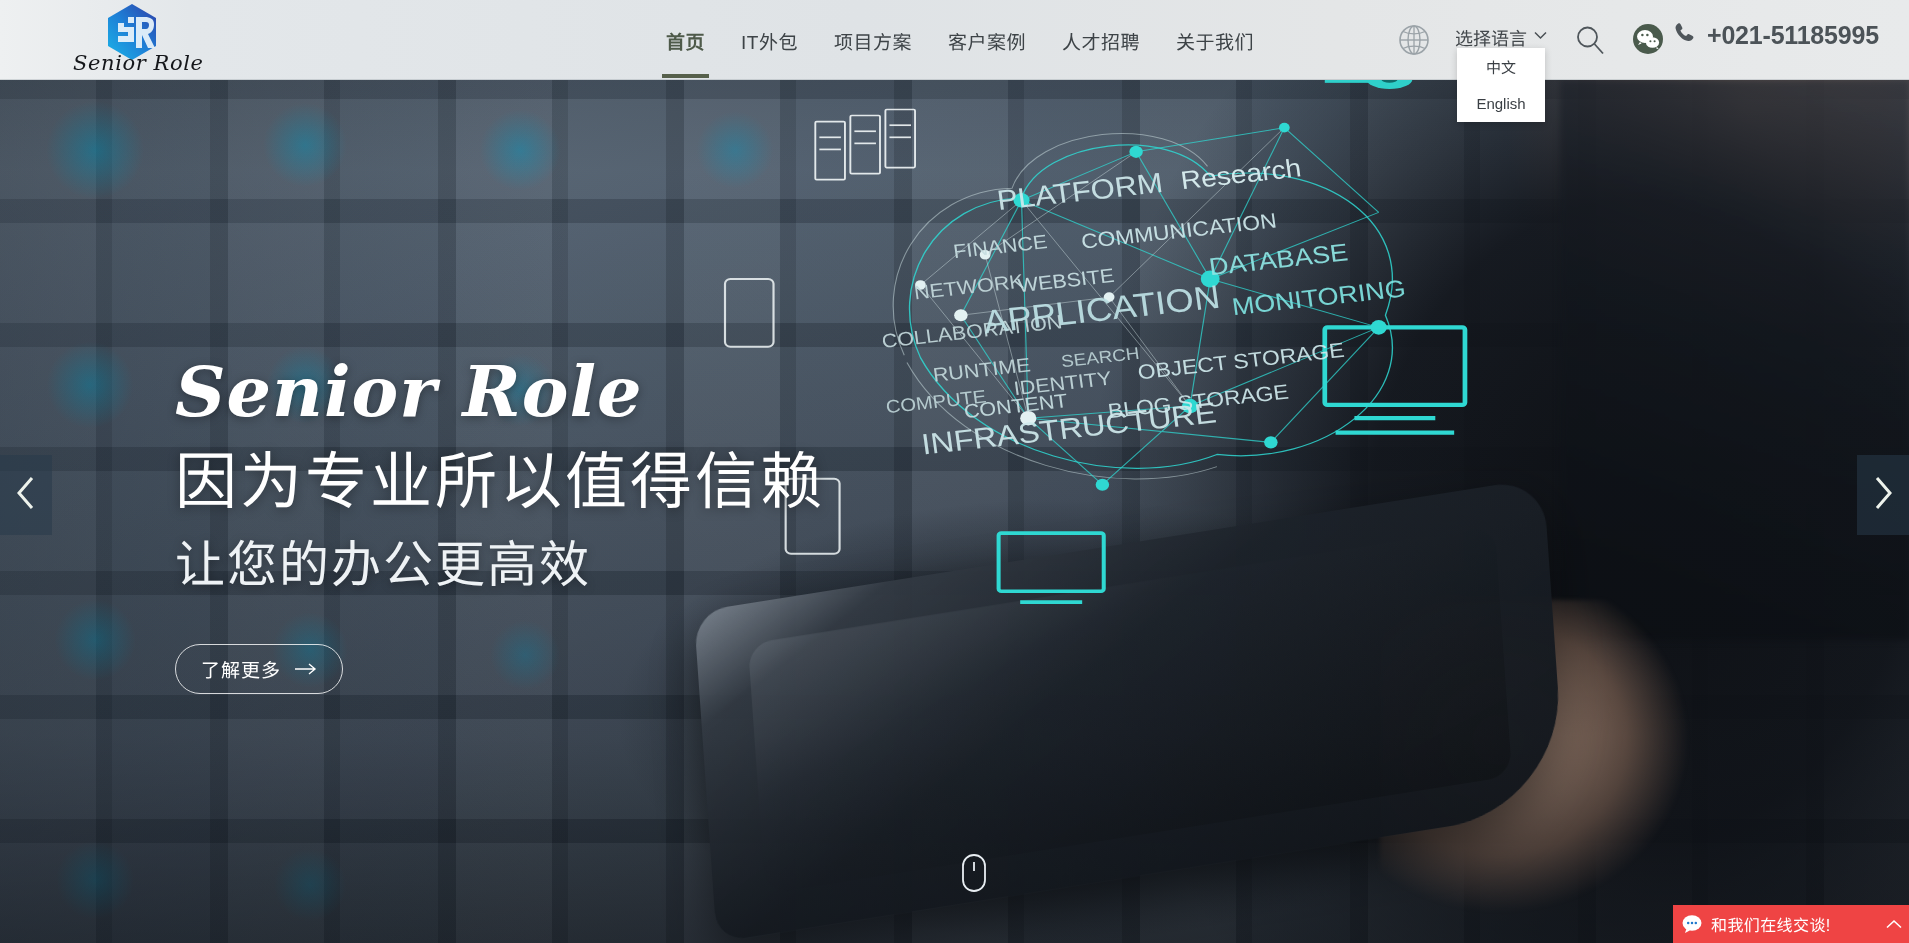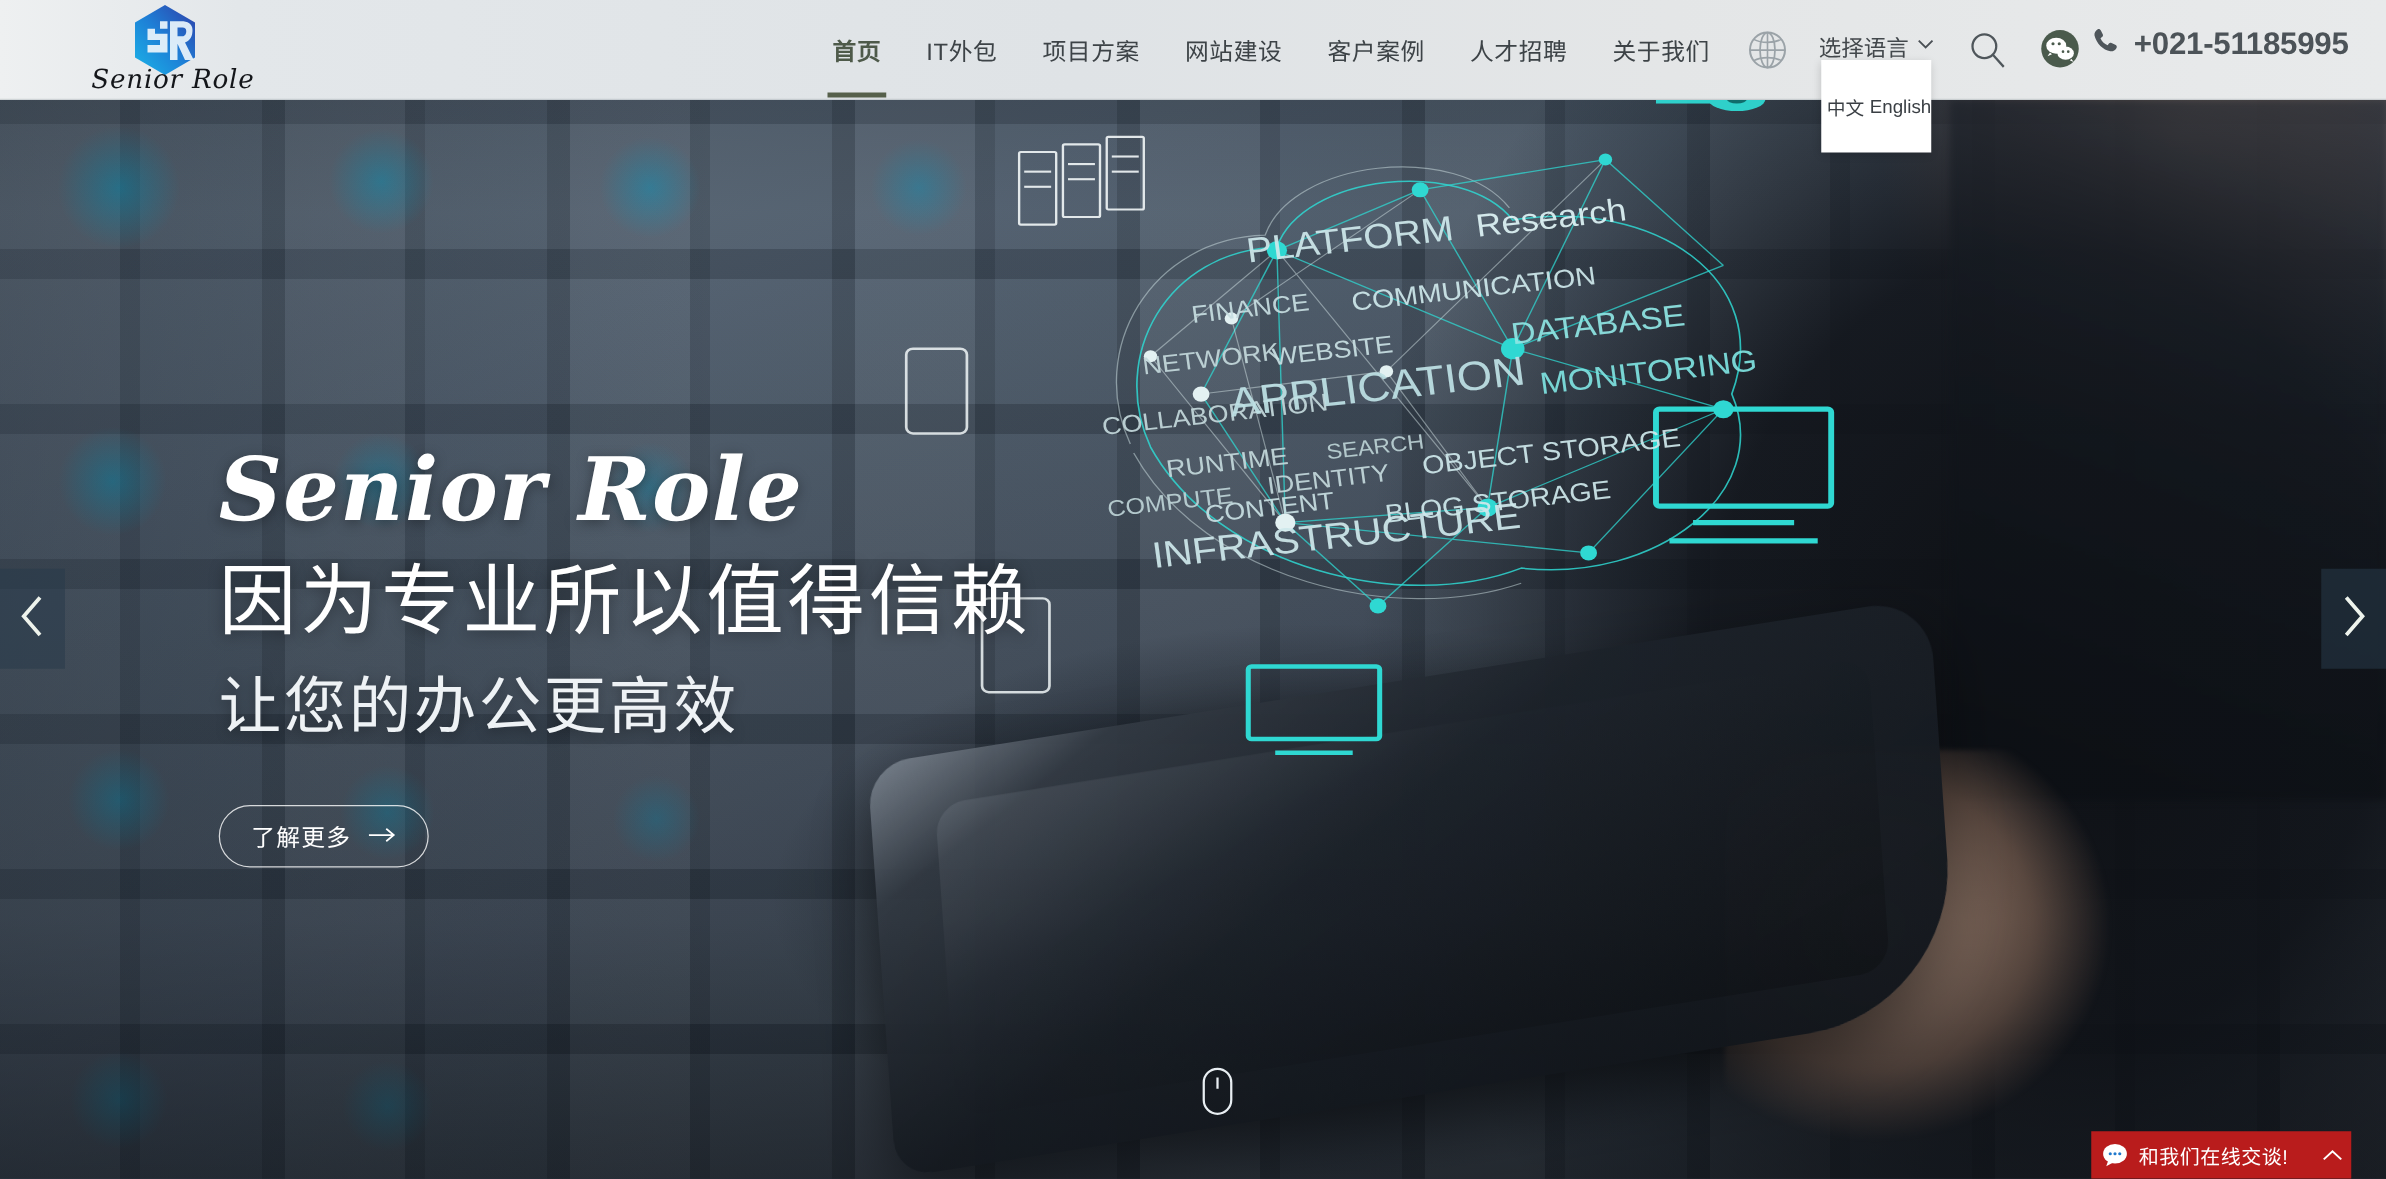--- a/index.html
+++ b/index.html
@@ -115,21 +115,21 @@
   .globe-btn { position: absolute; left: 1396px; top: 22px; width: 36px; height: 36px; cursor: pointer; }
   .lang-btn {
     position: absolute; left: 1455px; top: 24px; display: flex; gap: 7px;
     font-size: 18px; color: #43484c; cursor: pointer; white-space: nowrap;
   }
   .chev-d { width: 12px; height: 12px; }
   .lang-menu {
     position: absolute; left: 1457px; top: 48px; width: 88px; height: 74px;
     background: #fff; z-index: 60;
     box-shadow: 0 2px 7px rgba(0,0,0,.18);
-    display: flex; flex-direction: row;
+    display: flex; flex-direction: column;
   }
   .lang-opt {
     flex: 1; display: flex; align-items: center; justify-content: center;
     font-size: 15px; color: #3a3f44; cursor: pointer;
   }
   .search-btn { position: absolute; left: 1573px; top: 23px; width: 34px; height: 34px; cursor: pointer; }
   .wechat-btn { position: absolute; left: 1632px; top: 23px; width: 32px; height: 32px; cursor: pointer; }
   .phone-wrap {
     position: absolute; left: 1672px; top: 20px; display: flex; align-items: center; gap: 9px;
   }
@@ -167,22 +167,22 @@
     cursor: pointer; z-index: 25;
   }
   .arrow-l { left: 0; }
   .arrow-r { right: 0; }
 
   
   .scroll-mouse { position: absolute; left: 961px; top: 853px; width: 26px; height: 40px; z-index: 25; cursor: pointer; }
 
   
   .chat {
-    position: absolute; left: 1673px; top: 905px; width: 208px; height: 38px;
-    background: #b91c1c; display: flex; align-items: center; z-index: 70; cursor: pointer;
+    position: absolute; left: 1673px; top: 905px; width: 236px; height: 38px;
+    background: #ef4444; display: flex; align-items: center; z-index: 70; cursor: pointer;
   }
   .chat-icon {
     width: 38px; height: 38px; display: flex; align-items: center; justify-content: center; flex: 0 0 38px;
   }
   .chat-label { flex: 1; color: #fff; font-size: 16px; letter-spacing: .4px; white-space: nowrap; }
   .chat-chev { width: 30px; display: flex; align-items: center; justify-content: center; }
 </style>
 </head>
 <body>
 
@@ -365,21 +365,20 @@
           <path d="M33 14 L33 45 L39 45 L39 32 L45 45 L52 45 L45 31 C50 29 51 25 51 21 C51 16 47 14 42 14 Z M39 19 L43 19 C45 19 46 20 46 22 C46 24 45 26 43 26 L39 26 Z" fill="#eaf4fb" opacity=".93"></path>
         </svg>
       </div>
       <div class="logo-text">Senior Role</div>
     </div>
 
     <nav class="nav">
       <div class="nav-item active">首页</div>
       <div class="nav-item">IT外包</div>
       <div class="nav-item">项目方案</div>
-      <div class="nav-item">网站建设</div>
       <div class="nav-item">客户案例</div>
       <div class="nav-item">人才招聘</div>
       <div class="nav-item">关于我们</div>
     </nav>
 
     <div class="globe-btn">
       <svg width="36" height="36" viewBox="0 0 36 36">
         <circle cx="18" cy="18" r="14" stroke="#9ba3a8" stroke-width="1.6" fill="none"></circle>
         <ellipse cx="18" cy="18" rx="6" ry="14" stroke="#9ba3a8" stroke-width="1.4" fill="none"></ellipse>
         <line x1="4" y1="18" x2="32" y2="18" stroke="#9ba3a8" stroke-width="1.4"></line>

